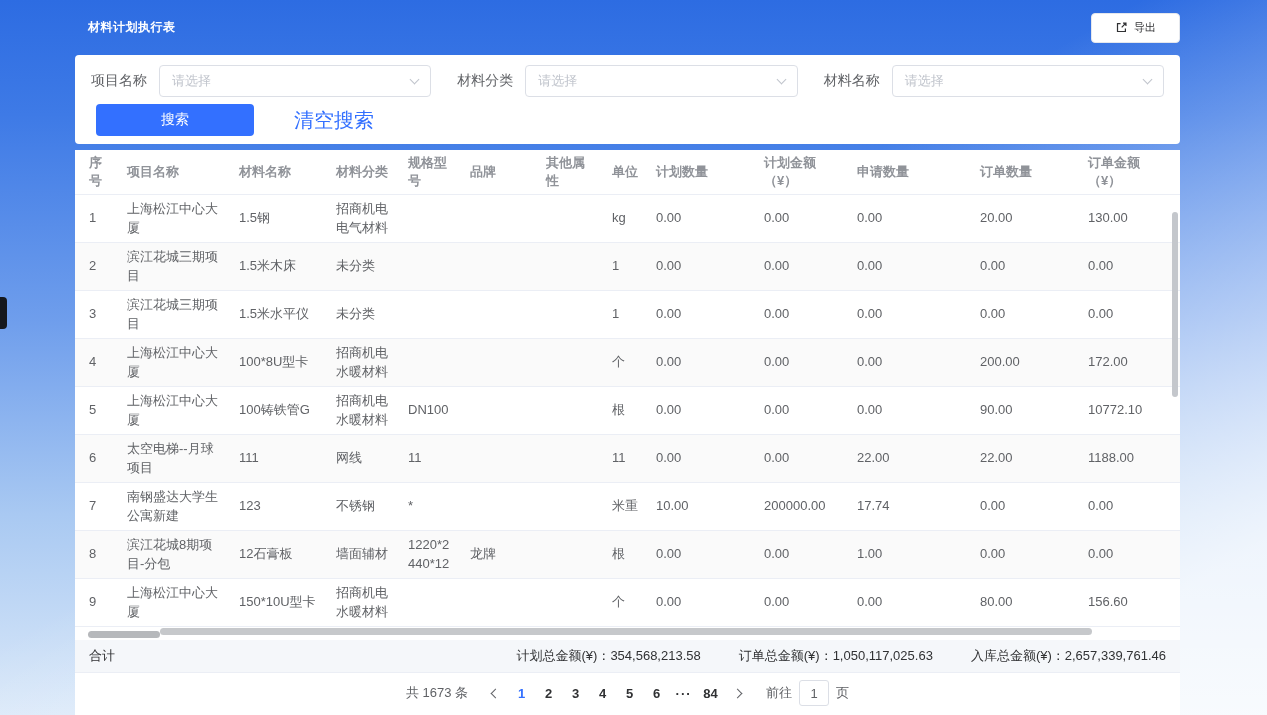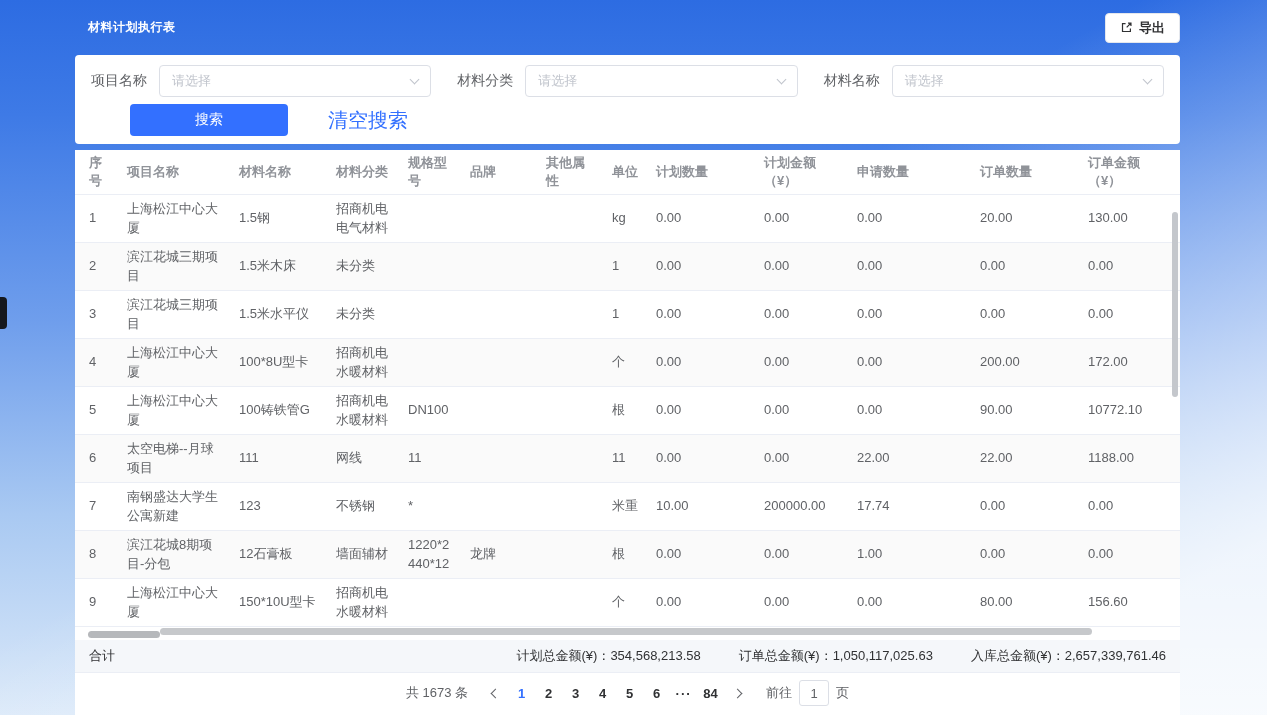--- a/index.html
+++ b/index.html
@@ -8,35 +8,35 @@
     font-family: "Liberation Sans", "DejaVu Sans", sans-serif;
     background:
       linear-gradient(to bottom right, rgba(255,255,255,0) 45%, rgba(255,255,255,.8) 88%),
       linear-gradient(to bottom, #2d6ce2 0%, #3e7ae6 16%, #6f9eec 45%, #a9c9f2 72%, #dbe9f9 100%);
     position: relative;
   }
   
   .topbar { height: 55px; padding: 0 87px 0 88px; display: flex; align-items: center; justify-content: space-between; }
   .page-title { font-size: 12px; font-weight: 700; color: #ffffff; letter-spacing: .5px; }
   .export-btn { height: 30px; background: #fff; border: 1px solid #e4e7ed; border-radius: 4px;
-    display: flex; align-items: center; gap: 6px; padding: 0 14px; font-size: 13px; color: #303133; cursor: pointer; font-weight: bold; }
+    display: flex; align-items: center; gap: 6px; padding: 0 23px; font-size: 11px; color: #303133; cursor: pointer; }
   .export-btn svg { display: block; }
 
   
   .filter-card { margin-left: 75px; width: 1105px; background: #fff; border-radius: 4px; padding: 10px 16px 8px; }
   .filter-row { display: flex; gap: 26px; }
   .filter-group { display: flex; align-items: center; flex: 1; }
   .filter-label { font-size: 14px; color: #606266; margin-right: 12px; white-space: nowrap; }
   .select { flex: 1; height: 32px; border: 1px solid #dcdfe6; border-radius: 4px; background: #fff;
     display: flex; align-items: center; justify-content: space-between; padding: 0 12px; cursor: pointer; }
   .placeholder { color: #c0c4cc; font-size: 13px; }
   .chev-down { width: 7px; height: 7px; border-right: 1.4px solid #c0c4cc; border-bottom: 1.4px solid #c0c4cc;
     transform: rotate(45deg); margin-top: -3px; }
   .actions-row { margin-top: 7px; display: flex; align-items: center; }
-  .search-btn { margin-left: 39px; width: 158px; height: 32px; background: var(--primary); color: #fff;
+  .search-btn { margin-left: 5px; width: 158px; height: 32px; background: var(--primary); color: #fff;
     border: none; border-radius: 4px; font-size: 14px; cursor: pointer; font-family: inherit; }
   .clear-link { margin-left: 40px; color: var(--primary); font-size: 20px; cursor: pointer; }
 
   .table-card { margin: 6px 0 0 75px; width: 1105px; background: #fff; border-radius: 4px; position: relative; padding-bottom: 18px; }
   table { width: 100%; border-collapse: collapse; table-layout: fixed; }
   th, td { text-align: left; padding: 4px 8px; font-size: 13px; overflow: hidden; }
   th:first-child, td:first-child { padding-left: 14px; }
   thead th { height: 28px; color: #909399; font-weight: 700; border-bottom: 1px solid #ebeef5; background: #fff; }
   tbody td { height: 48px; color: #606266; border-bottom: 1px solid #ebeef5; line-height: 1.45; word-break: break-all; }
   tbody tr:nth-child(even) { background: #fafafa; }

